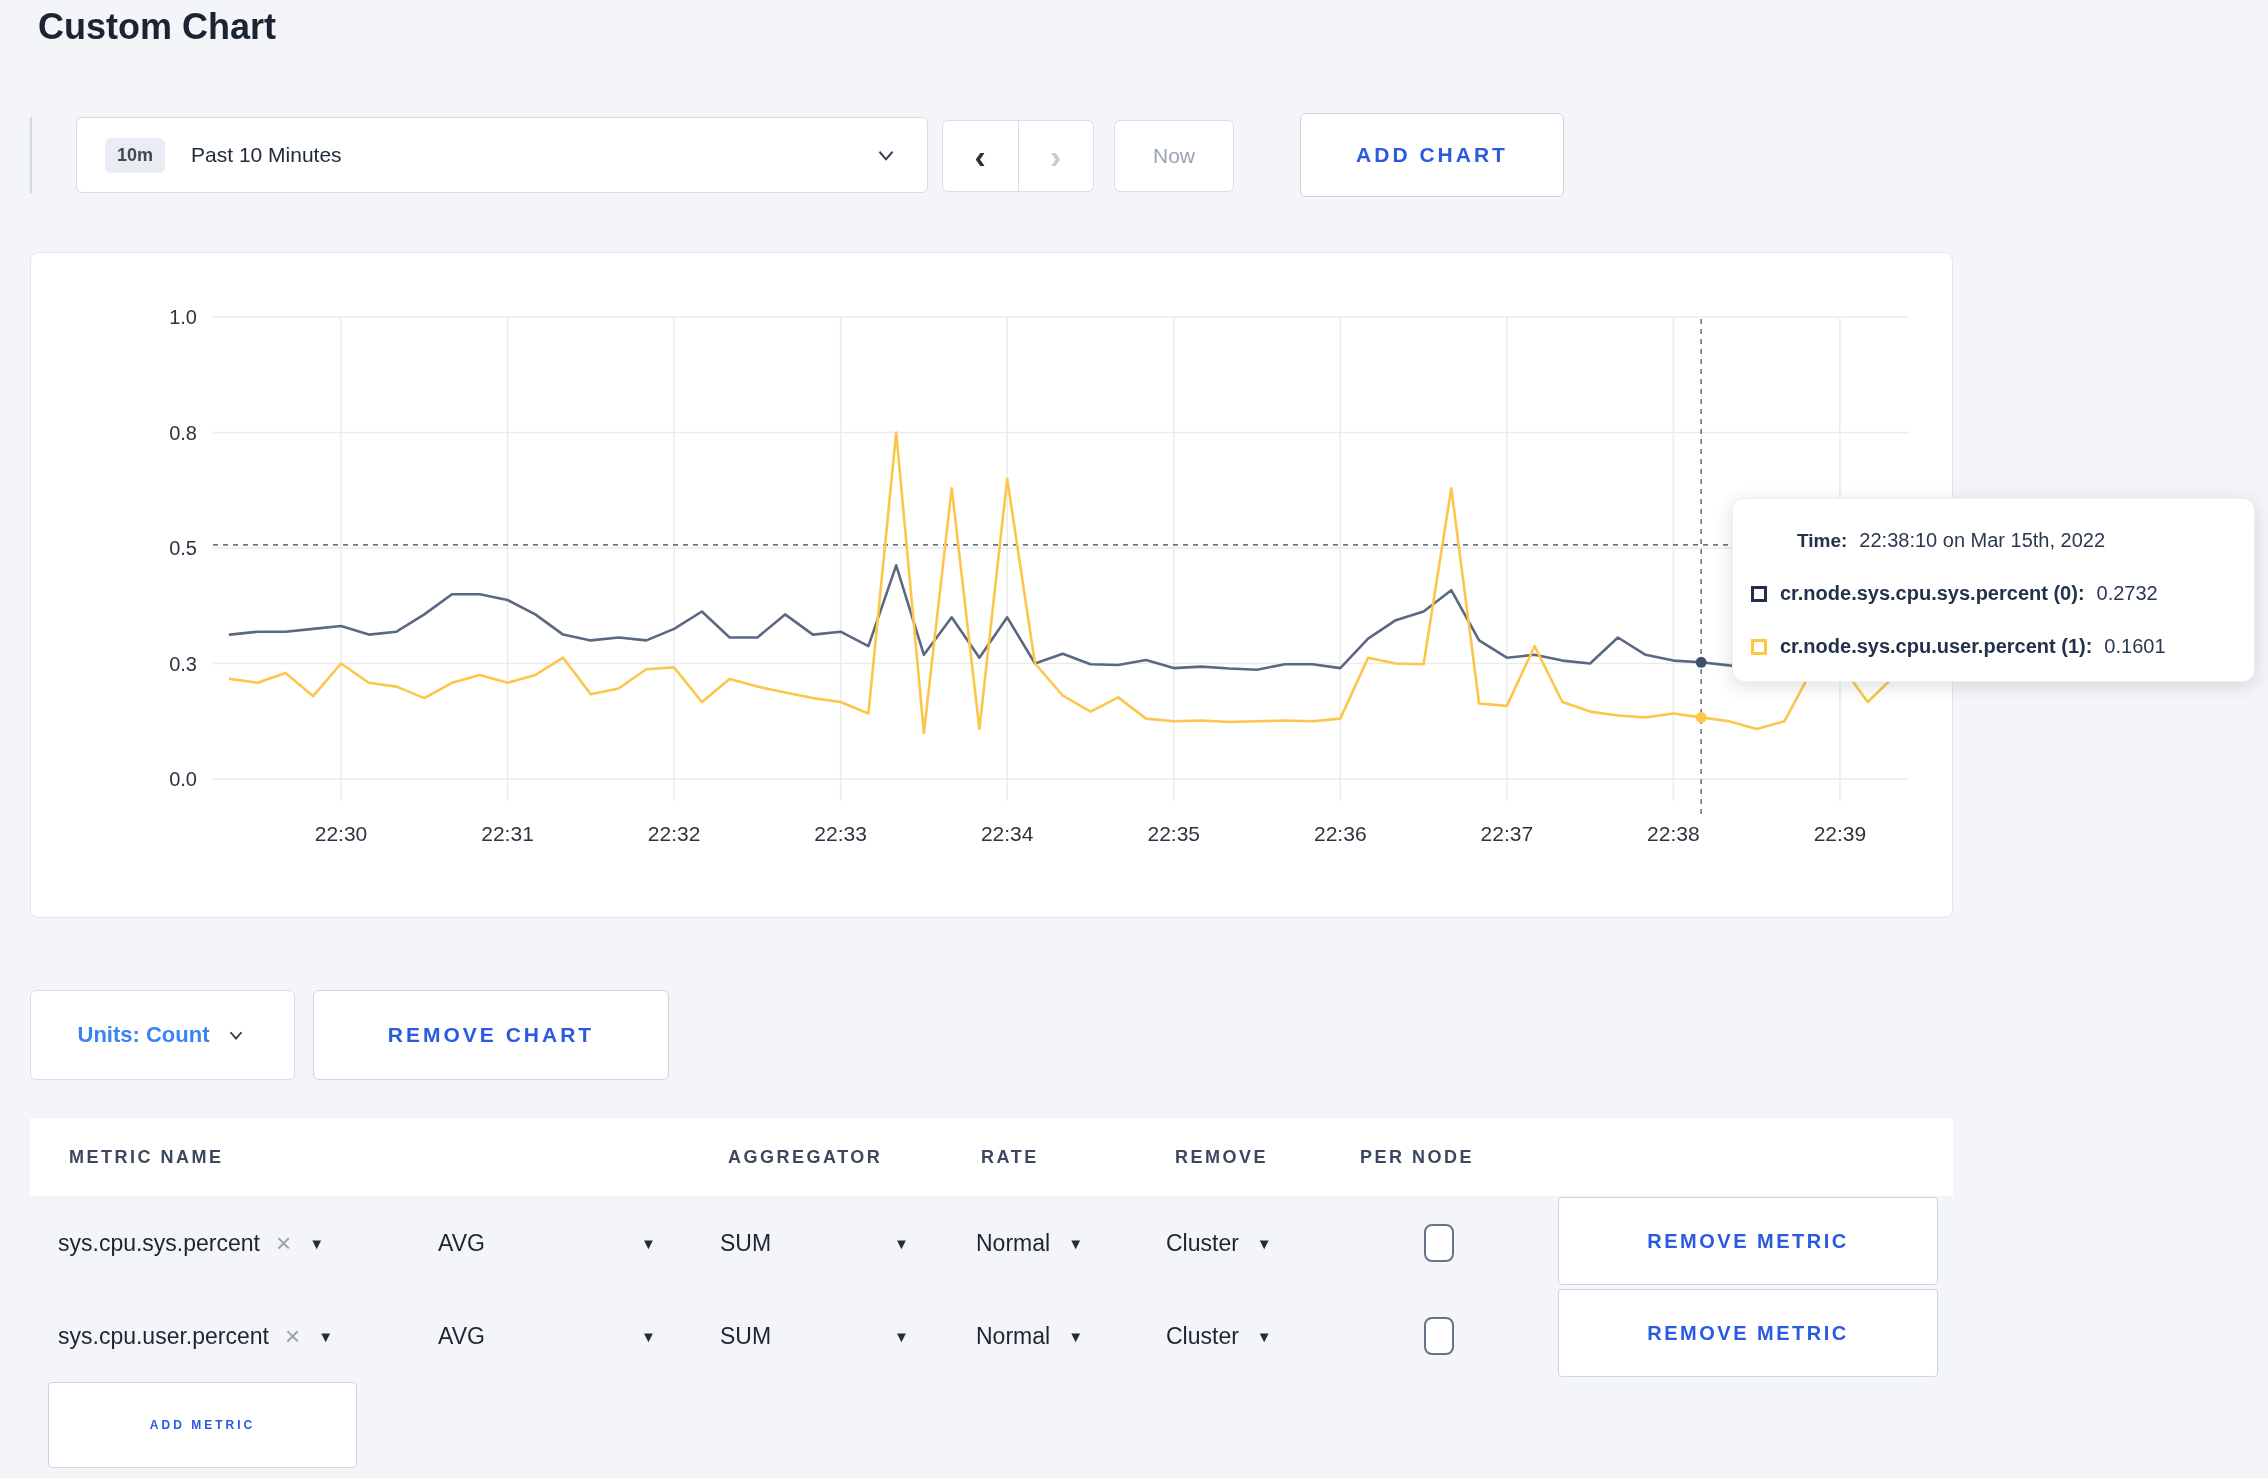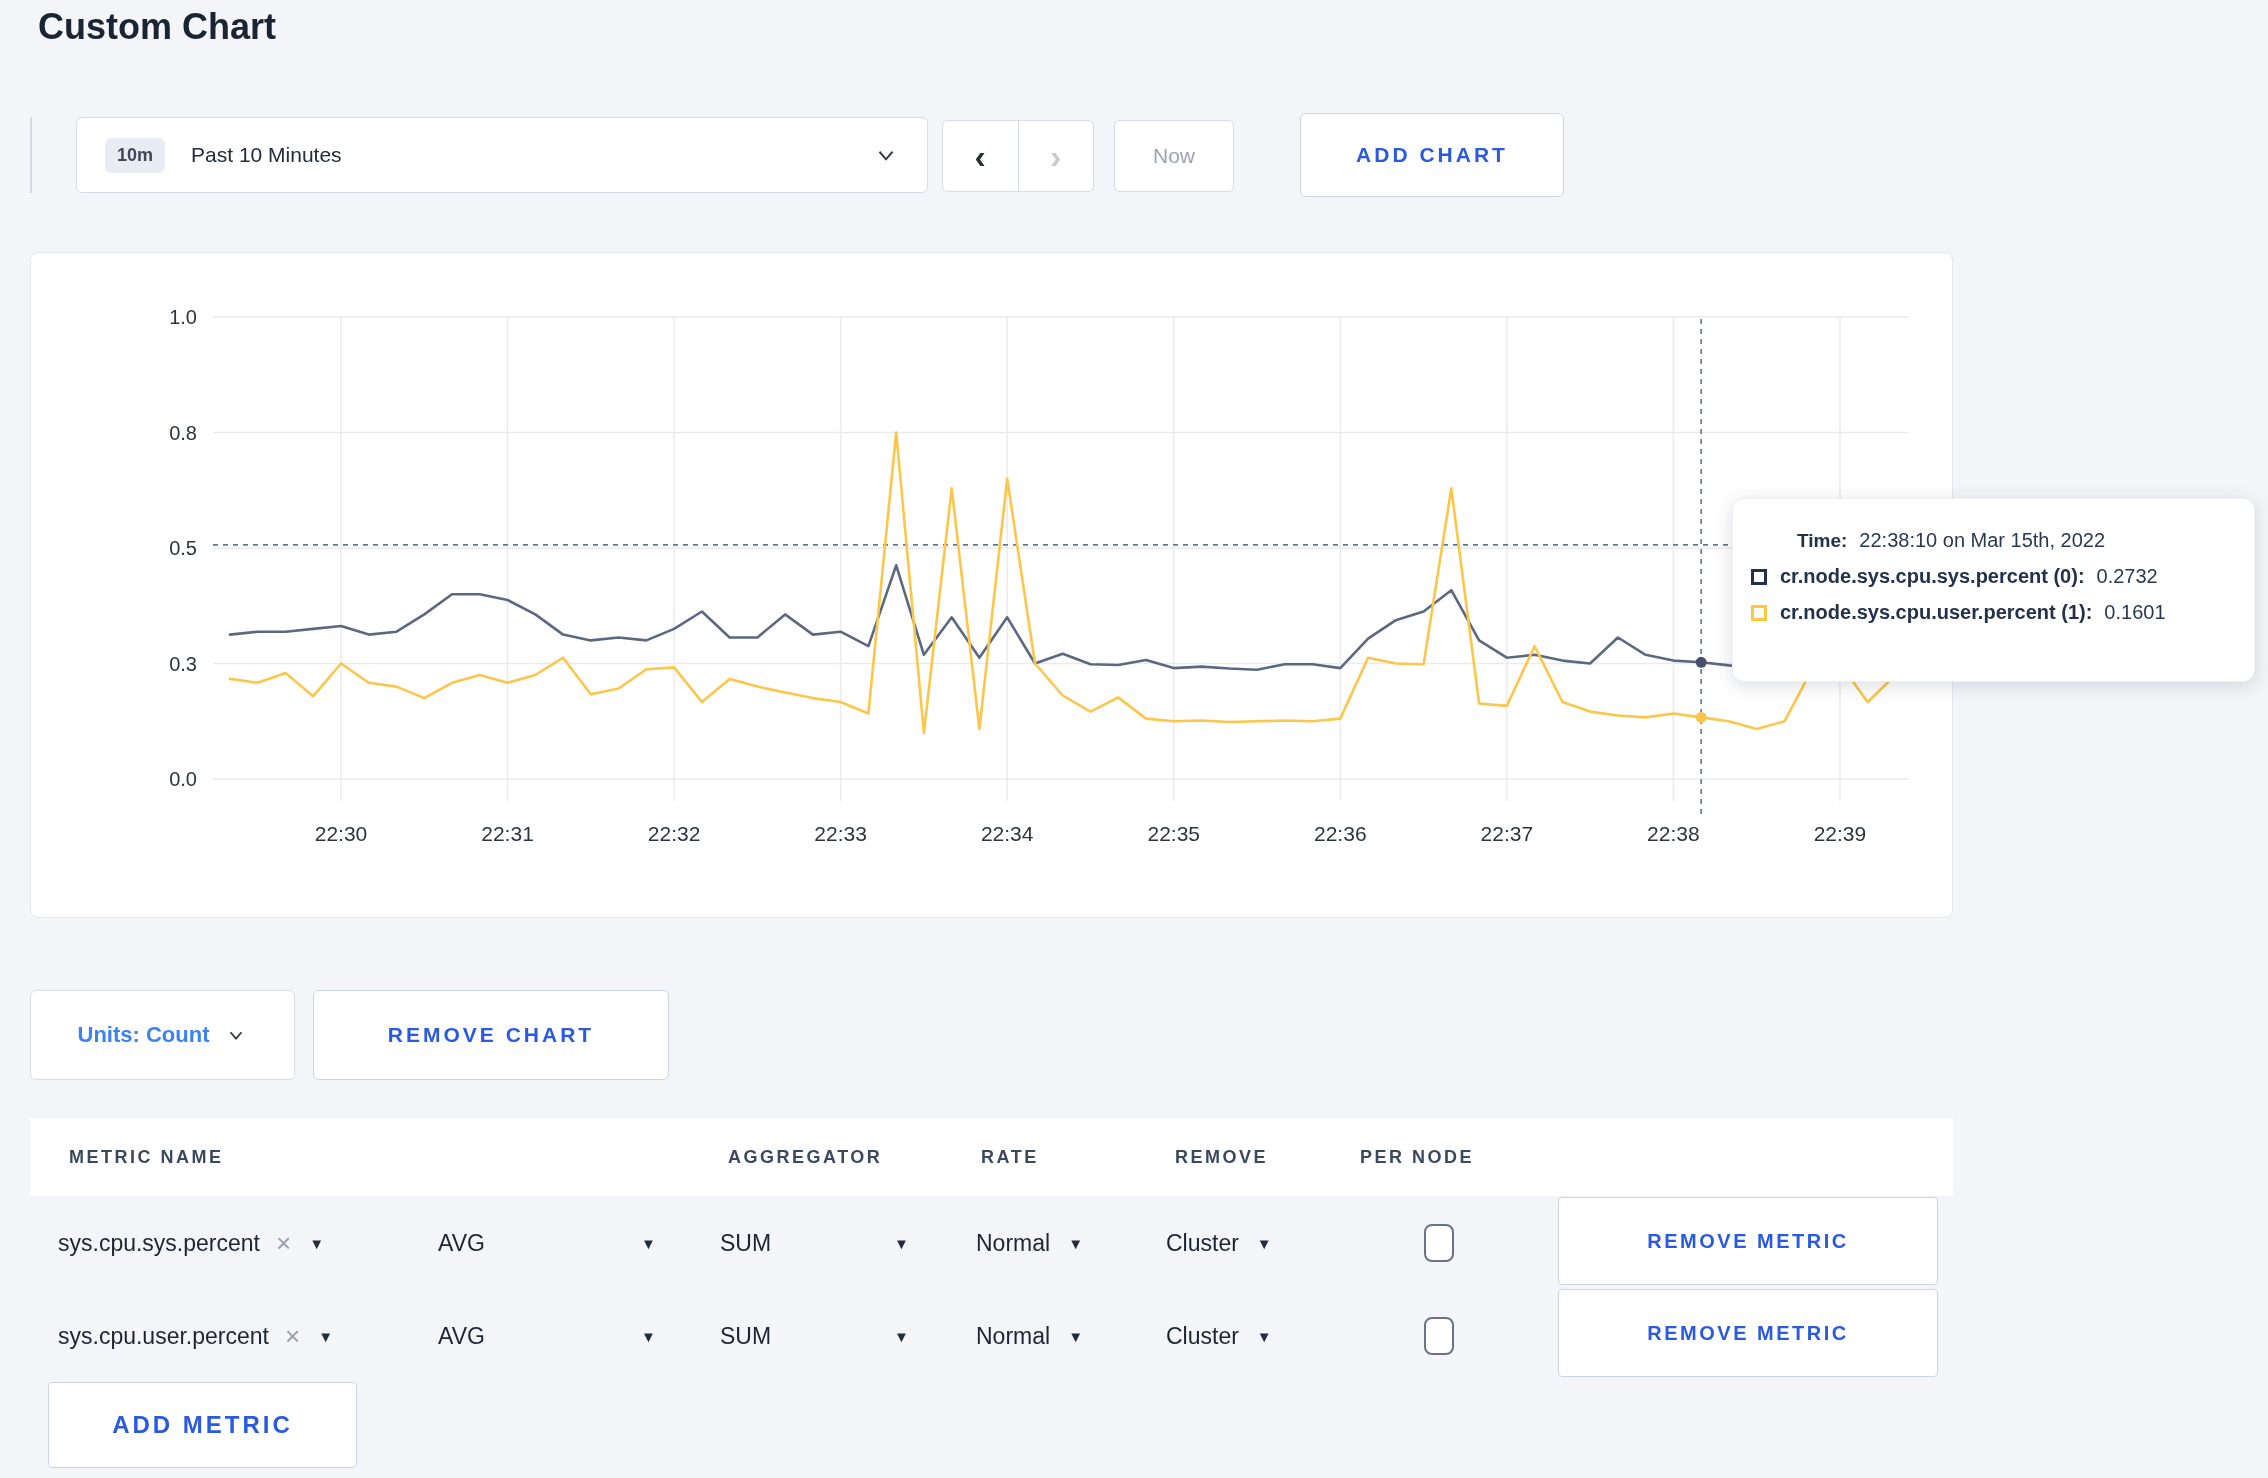--- a/index.html
+++ b/index.html
@@ -46,21 +46,21 @@
   .chart-card{
     left:30px;top:252px;width:1923px;height:666px;background:#fff;
     border:1.5px solid #e3e6ed;border-radius:8px;box-sizing:border-box;
   }
   .chart-card svg{position:absolute;left:0;top:0;}
   svg text{font-family:"Liberation Sans","DejaVu Sans",sans-serif;}
   
   .chart-tooltip{
     left:1732px;top:498px;width:523px;height:184px;background:#fff;border-radius:12px;
     box-shadow:0 4px 18px rgba(40,50,70,.16);border:1px solid #eef0f4;box-sizing:border-box;
-    padding:30px 24px 0 18px;display:flex;flex-direction:column;gap:13px;z-index:5;
+    padding:30px 24px 0 18px;display:flex;flex-direction:column;gap:30px;z-index:5;
   }
   .tt-time-row{margin-left:46px;font-size:20px;color:#2a3950;}
   .tt-time-key{font-weight:700;font-size:19px;color:#23324c;margin-right:12px;}
   .tt-row{display:flex;align-items:center;font-size:20px;color:#2a3950;}
   .tt-swatch{width:16px;height:16px;box-sizing:border-box;background:#fff;margin-right:13px;flex:0 0 auto;}
   .tt-name{font-weight:700;color:#23324c;margin-right:12px;white-space:nowrap;}
   
   .units-btn{
     left:30px;top:990px;width:265px;height:90px;background:#fff;
     border:1.5px solid #d8dce5;border-radius:6px;box-sizing:border-box;
@@ -77,21 +77,21 @@
   .metric-row{position:absolute;left:30px;width:1923px;height:94px;}
   .cell{position:absolute;top:0;height:94px;display:flex;align-items:center;font-size:23px;color:#1d2533;white-space:nowrap;}
   .close-x{color:#98a1ae;font-size:26px;margin-left:16px;cursor:pointer;}
   .caret{font-size:15px;color:#232c3b;cursor:pointer;}
   .caret-gap{margin-left:18px;}
   .checkbox{
     appearance:none;-webkit-appearance:none;width:30px;height:38px;background:#fff;
     border:2.5px solid #66738a;border-radius:8px;margin:0;cursor:pointer;
   }
   .remove-metric-btn{position:absolute;left:1528px;width:380px;height:88px;font-size:20px;letter-spacing:2.5px;border-radius:4px;}
-  .add-metric-btn{left:48px;top:1382px;width:309px;height:86px;font-size:24px;border-radius:4px;}
+  .add-metric-btn{left:48px;top:1382px;width:309px;height:86px;font-size:12px;border-radius:4px;}
 </style>
 </head>
 <body>
 
 <div class="abs page-title">Custom Chart</div>
 
 <div class="abs tb-divider"></div>
 
 <div class="abs time-select">
   <span class="time-badge">10m</span>

